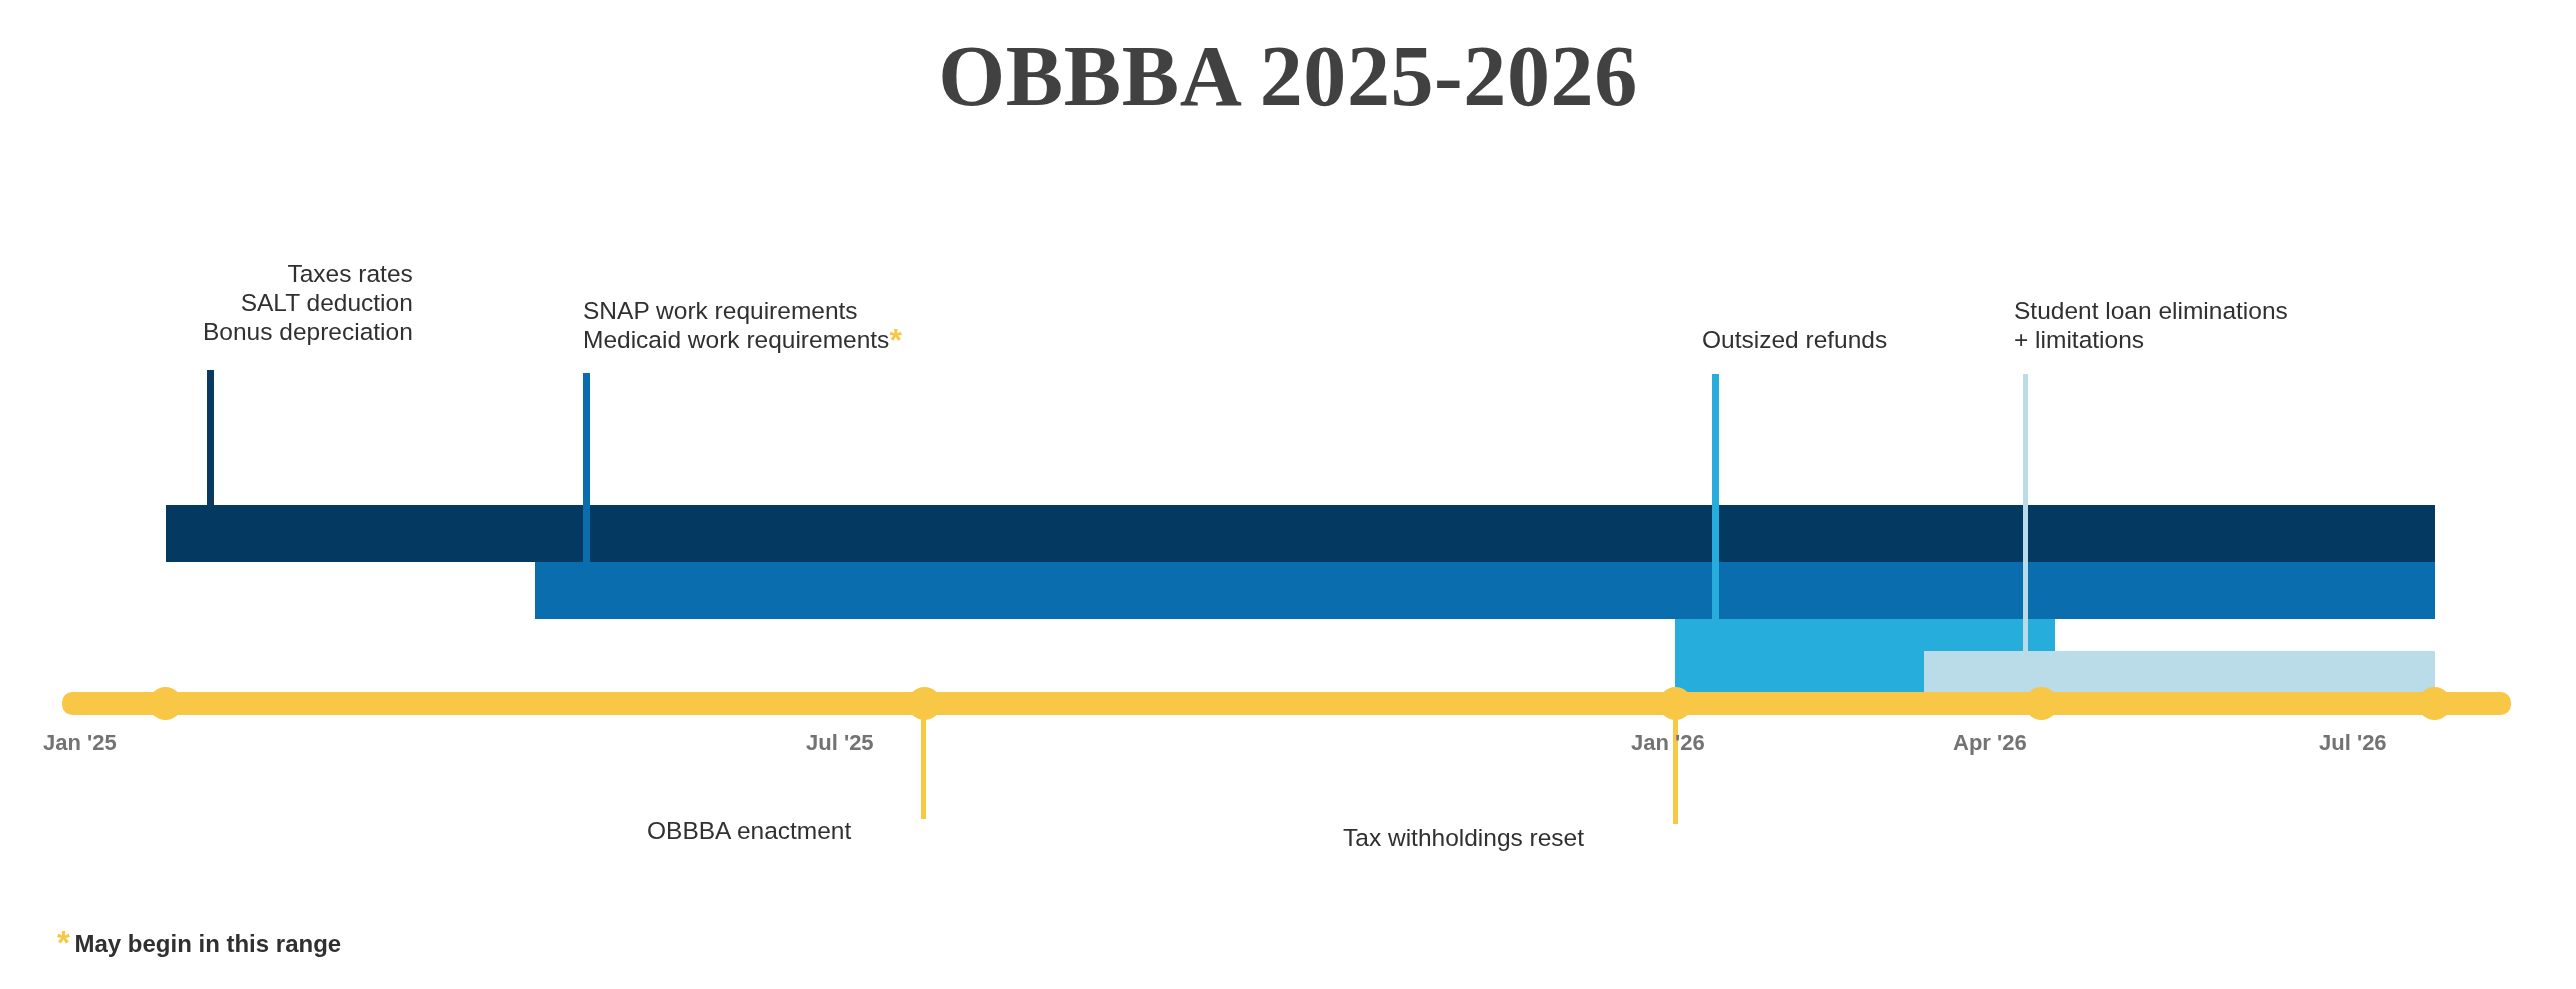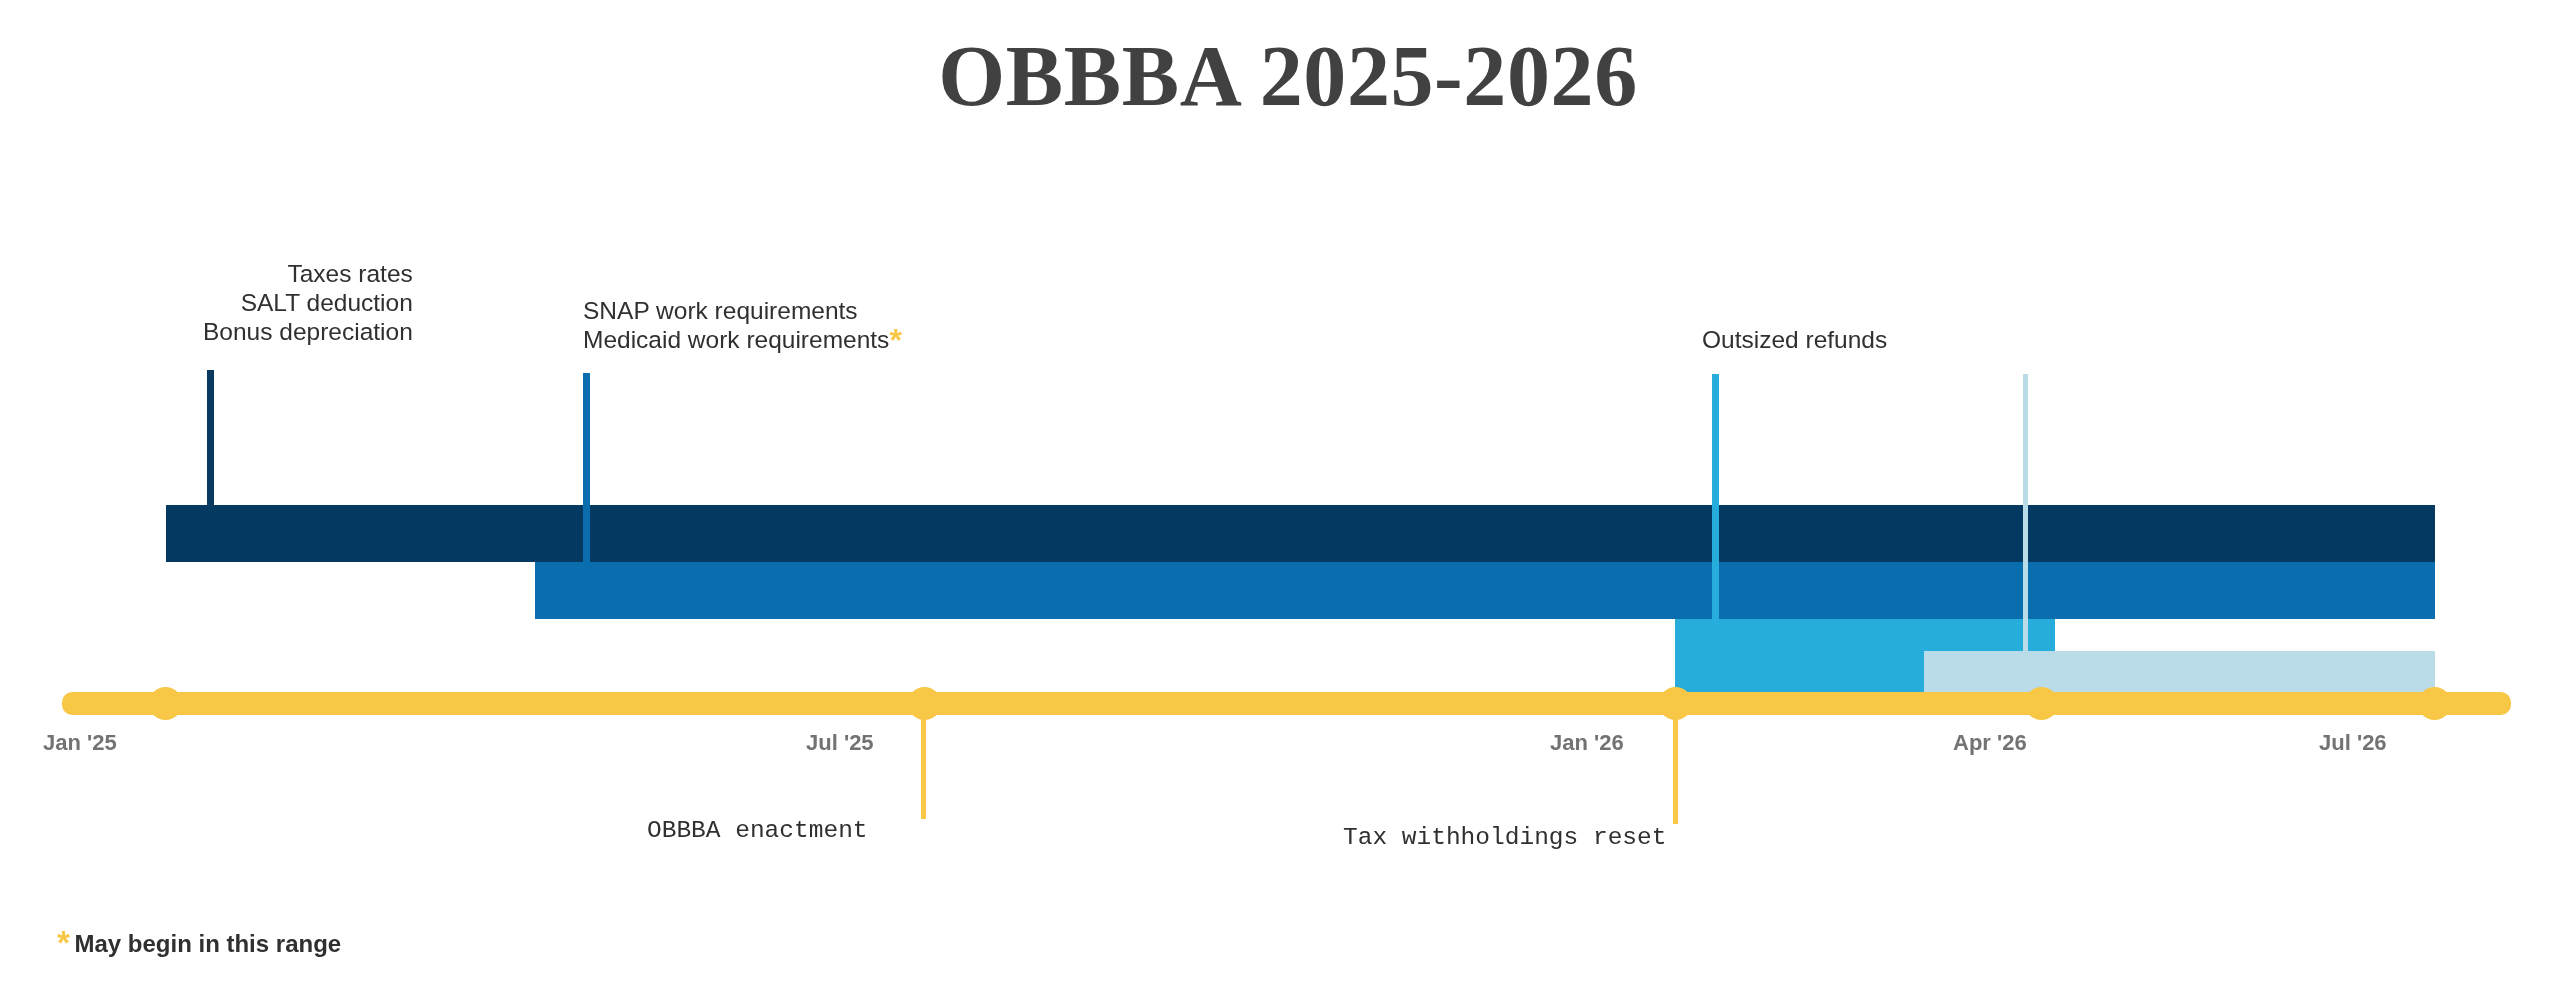--- a/index.html
+++ b/index.html
@@ -69,21 +69,20 @@
     color:#737373;
     font-weight:bold;
     font-size:22px;
     white-space:nowrap;
   }
   .below-label{
     position:absolute;
     color:#303030;
     font-size:24.5px;
     white-space:nowrap;
-    font-family:Liberation Mono, monospace;
   }
 
   
   .footnote{
     position:absolute;
     left:57px;top:924px;
     color:#303030;
     font-weight:bold;
     font-size:24px;
     white-space:nowrap;
@@ -127,35 +126,39 @@
 
   <div class="callout" style="left:583px;top:297px;">
     <span class="ln">SNAP work requirements</span>
     <span class="ln"><span>Medicaid work requirements</span><span class="star">*</span></span>
   </div>
 
   <div class="callout" style="left:1702px;top:326px;">
     <span class="ln">Outsized refunds</span>
   </div>
 
+  <div class="callout" style="left:2014px;top:297px;">
+    <span class="ln">Student loan eliminations</span>
+    <span class="ln">+ limitations</span>
+  </div>
 
   <div class="axis-line" style="left:62px;top:692px;width:2449px;height:23px;"></div>
 
   <div class="dot" style="left:149px;top:687px;width:33px;height:33px;"></div>
   <div class="dot" style="left:908px;top:687px;width:33px;height:33px;"></div>
   <div class="dot" style="left:1659px;top:687px;width:33px;height:33px;"></div>
   <div class="dot" style="left:2025px;top:687px;width:33px;height:33px;"></div>
   <div class="dot" style="left:2418px;top:687px;width:33px;height:33px;"></div>
 
   <div class="droplead" style="left:921px;top:716px;height:103px;"></div>
   <div class="droplead" style="left:1673px;top:716px;height:108px;"></div>
 
   <div class="tick-label" style="left:43px;top:730px;">Jan '25</div>
   <div class="tick-label" style="left:806px;top:730px;">Jul '25</div>
-  <div class="tick-label" style="left:1550px;top:730px;">Jan '26</div>
+  <div class="tick-label" style="left:1631px;top:730px;">Jan '26</div>
   <div class="tick-label" style="left:1921px;top:730px;margin-left:32px;">Apr '26</div>
   <div class="tick-label" style="left:2319px;top:730px;">Jul '26</div>
 
   <div class="below-label" style="left:647px;top:817px;">OBBBA enactment</div>
   <div class="below-label" style="left:1343px;top:824px;">Tax withholdings reset</div>
 
   <div class="footnote">
     <span class="fstar">*</span><span>May begin in this range</span>
   </div>
 

